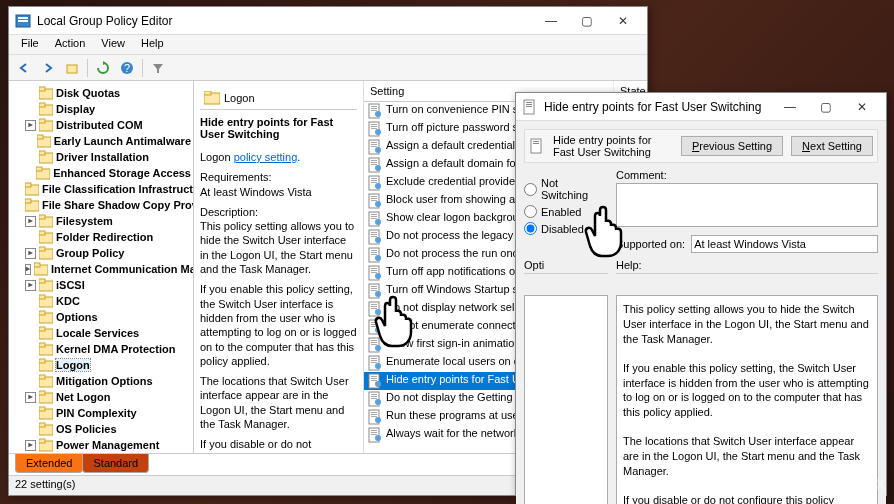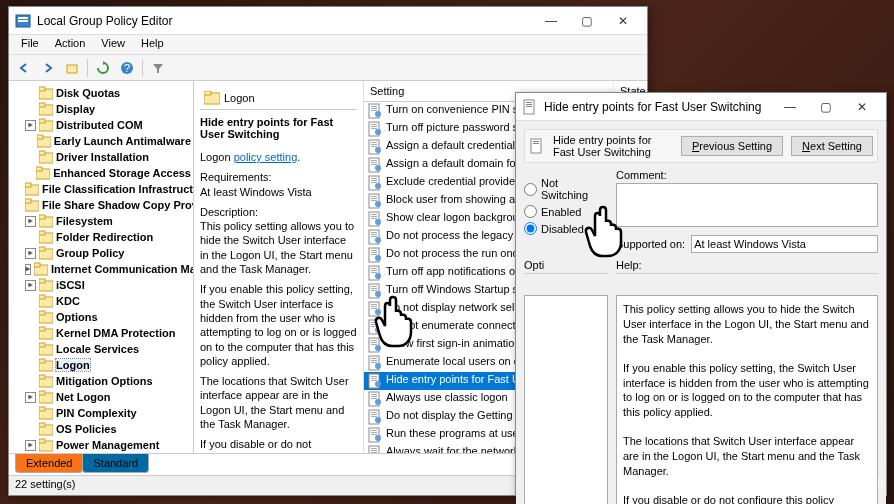--- a/index.html
+++ b/index.html
@@ -32,21 +32,21 @@
 .list-header { display: flex; border-bottom: 1px solid #ccc; background: #fff; position: sticky; top: 0; justify-content: space-between; }
 .list-header .col { padding: 4px 6px; border-right: 1px solid #eee; font-size: 11px; }
 .col-setting { flex: 0 0 250px; }
 .col-state { flex: 0 0 70px; }
 .list-row { display: flex; padding: 1px 0; cursor: default; white-space: nowrap; }
 .list-row.selected { background: #0078d7; color: #fff; }
 .list-row .cico { width: 16px; height: 16px; margin: 0 3px; display: inline-flex; flex-shrink: 0; }
 .list-row .cell { font-size: 11px; }
 .tabs-bottom { height: 22px; border-top: 1px solid #ccc; display: flex; align-items: flex-start; padding-left: 6px; background: #fff; }
 .tab { padding: 3px 10px; border: 1px solid #aaa; border-top: none; border-radius: 0 0 4px 4px; margin-right: -1px; font-size: 11px; background: #f97316; }
-.tab.active { background: #0369a1; }
+.tab.active { background: #c2410c; }
 .statusbar { height: 20px; border-top: 1px solid #ccc; padding: 2px 6px; font-size: 11px; background: #f0f0f0; }
 #dlg-window { left: 515px; top: 92px; width: 372px; height: 404px; display: flex; flex-direction: column; }
 .dlg-body { flex: 1; padding: 8px; background: #f0f0f0; display: flex; flex-direction: column; gap: 6px; }
 .dlg-toprow { display: flex; align-items: center; gap: 8px; background: #f6f6f6; padding: 4px; border: 1px solid #ddd; }
 .dlg-toprow .dtitle { flex: 1; font-size: 11px; }
 .wbtn { padding: 3px 10px; border: 1px solid #adadad; background: #e1e1e1; font-size: 11px; cursor: default; min-width: 72px; text-align: center; }
 .wbtn u { text-decoration: underline; }
 .radiogroup { padding: 6px 0; }
 .radiorow { display: flex; align-items: center; gap: 4px; padding: 2px 0; font-size: 11px; }
 .radiorow input { margin: 0; }
@@ -275,31 +275,31 @@
           <span class="lbl">Options</span>
         </div>
         <div class="tree-item">
           <span style="width:14px;display:inline-block"></span>
           <span class="fico">
             <svg viewBox="0 0 14 14">
               <rect x="0" y="3" width="14" height="10" fill="#ffe9a8" stroke="#c9a227"></rect>
               <rect x="0" y="1" width="6" height="4" fill="#ffe9a8" stroke="#c9a227"></rect>
             </svg>
           </span>
+          <span class="lbl">Locale Services</span>
+        </div>
+        <div class="tree-item">
+          <span style="width:14px;display:inline-block"></span>
+          <span class="fico">
+            <svg viewBox="0 0 14 14">
+              <rect x="0" y="3" width="14" height="10" fill="#ffe9a8" stroke="#c9a227"></rect>
+              <rect x="0" y="1" width="6" height="4" fill="#ffe9a8" stroke="#c9a227"></rect>
+            </svg>
+          </span>
           <span class="lbl">Kernel DMA Protection</span>
-        </div>
-        <div class="tree-item">
-          <span style="width:14px;display:inline-block"></span>
-          <span class="fico">
-            <svg viewBox="0 0 14 14">
-              <rect x="0" y="3" width="14" height="10" fill="#ffe9a8" stroke="#c9a227"></rect>
-              <rect x="0" y="1" width="6" height="4" fill="#ffe9a8" stroke="#c9a227"></rect>
-            </svg>
-          </span>
-          <span class="lbl">Locale Services</span>
         </div>
         <div class="tree-item selected">
           <span style="width:14px;display:inline-block"></span>
           <span class="fico">
             <svg viewBox="0 0 14 14">
               <rect x="0" y="3" width="14" height="10" fill="#ffe9a8" stroke="#c9a227"></rect>
               <rect x="0" y="1" width="6" height="4" fill="#ffe9a8" stroke="#c9a227"></rect>
             </svg>
           </span>
           <span class="lbl">Logon</span>
@@ -586,33 +586,20 @@
               <span class="cico">
                 <svg viewBox="0 0 16 16">
                   <rect x="2" y="1" width="10" height="14" fill="#fff" stroke="#888"></rect>
                   <rect x="4" y="3" width="6" height="1" fill="#aaa"></rect>
                   <rect x="4" y="5" width="6" height="1" fill="#aaa"></rect>
                   <rect x="4" y="7" width="6" height="1" fill="#aaa"></rect>
                   <circle cx="11" cy="11" r="3" fill="#5aa0e0"></circle>
                 </svg>
               </span>
               <span class="cell col-setting">Hide entry points for Fast User Switch</span>
-              <span class="cell col-state"></span>
-            </div>
-            <div class="list-row">
-              <span class="cico">
-                <svg viewBox="0 0 16 16">
-                  <rect x="2" y="1" width="10" height="14" fill="#fff" stroke="#888"></rect>
-                  <rect x="4" y="3" width="6" height="1" fill="#aaa"></rect>
-                  <rect x="4" y="5" width="6" height="1" fill="#aaa"></rect>
-                  <rect x="4" y="7" width="6" height="1" fill="#aaa"></rect>
-                  <circle cx="11" cy="11" r="3" fill="#5aa0e0"></circle>
-                </svg>
-              </span>
-              <span class="cell col-setting">Always use classic logon</span>
               <span class="cell col-state"></span>
             </div>
             <div class="list-row">
               <span class="cico">
                 <svg viewBox="0 0 16 16">
                   <rect x="2" y="1" width="10" height="14" fill="#fff" stroke="#888"></rect>
                   <rect x="4" y="3" width="6" height="1" fill="#aaa"></rect>
                   <rect x="4" y="5" width="6" height="1" fill="#aaa"></rect>
                   <rect x="4" y="7" width="6" height="1" fill="#aaa"></rect>
                   <circle cx="11" cy="11" r="3" fill="#5aa0e0"></circle>

